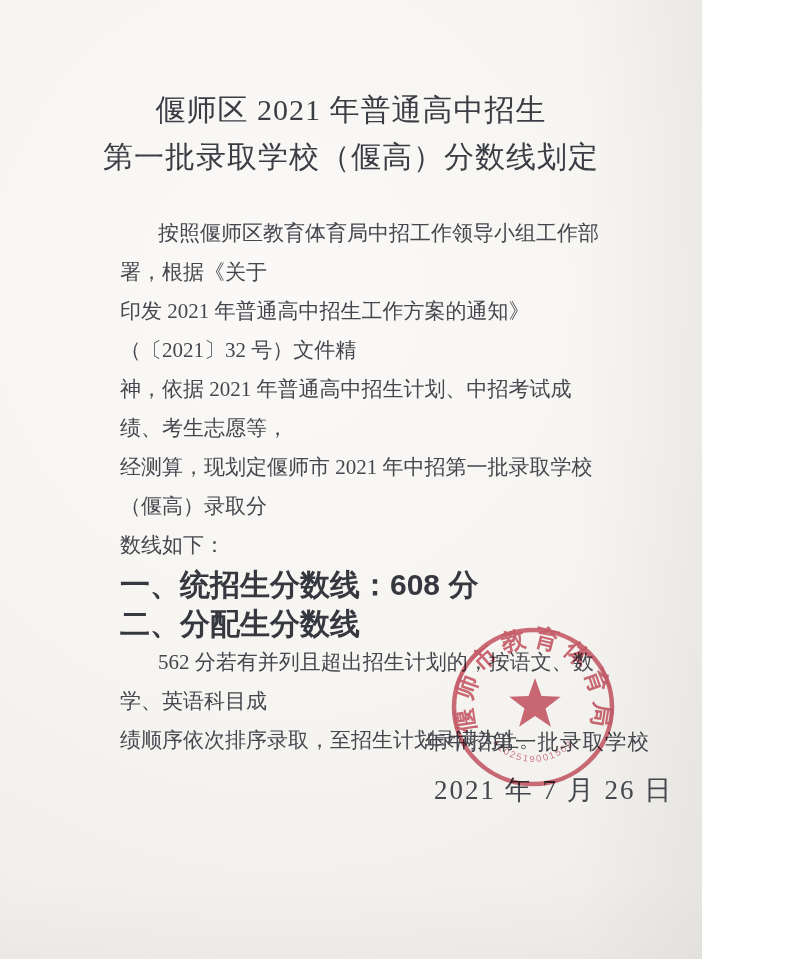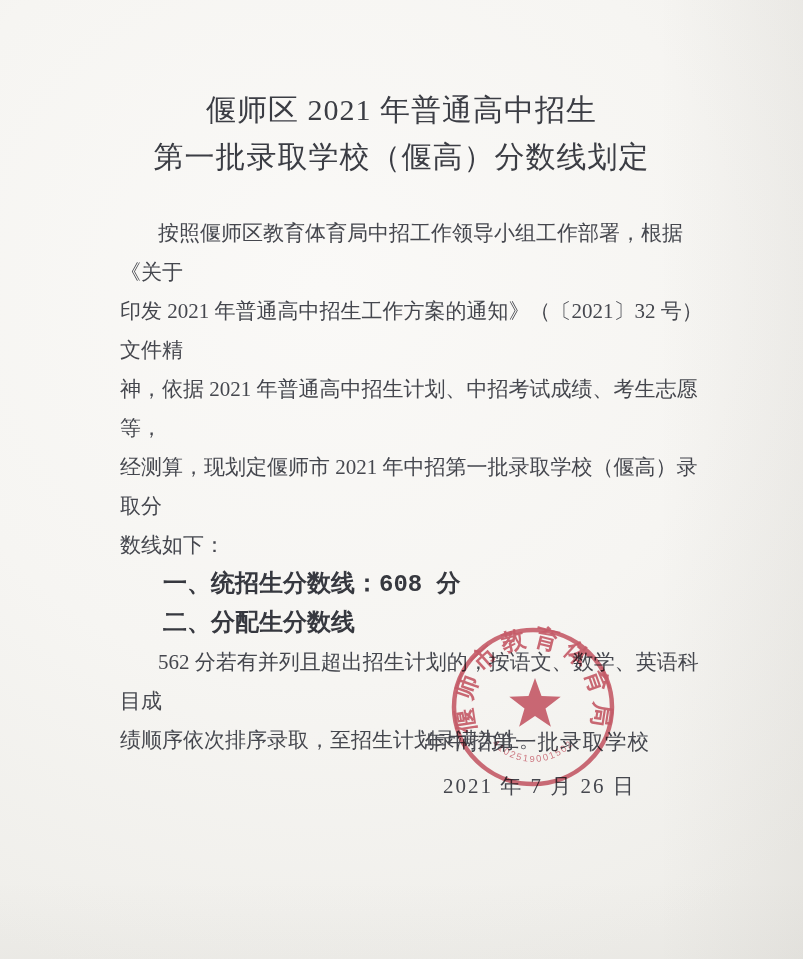--- a/index.html
+++ b/index.html
@@ -4,21 +4,21 @@
 <style>
   :root {
     --paper: #f6f5f2;
     --ink: #45474e;
     --seal-color: #c6495a;
   }
   * { margin: 0; padding: 0; box-sizing: border-box; }
   html, body { background: #ffffff; }
   .page {
     position: relative;
-    width: 803px;
+    width: 702px;
     height: 959px;
     overflow: hidden;
     color: var(--ink);
     font-family: "Liberation Serif", serif;
     background:
       linear-gradient(90deg, rgba(0,0,0,0) 82%, rgba(118,112,104,0.07) 100%),
       linear-gradient(0deg, rgba(118,112,104,0.04) 0%, rgba(0,0,0,0) 8%),
       radial-gradient(95% 75% at 40% 30%, #faf9f7 0%, var(--paper) 55%, #efeeea 100%);
   }
   .title {
@@ -35,40 +35,39 @@
     margin: 34px 91px 0 120px;
     font-size: 21px;
     line-height: 39px;
     text-align: left;
   }
   .para {
     white-space: pre-line;   
     text-indent: 38px;
   }
   .heading {
-    margin-left: 43px;
-    font-family: Liberation Mono, monospace;
+    font-family: Liberation Sans, sans-serif;
     font-weight: 700;
-    font-size: 24px;
+    font-size: 30px;
     line-height: 39px;
     color: #36383f;
   }
   .signature {
     position: absolute;
     left: 425px;
     top: 727px;
     font-size: 21.5px;
     letter-spacing: 1px;
     z-index: 1;
   }
   .date {
     position: absolute;
-    left: 443px;
+    left: 434px;
     top: 772px;
-    font-size: 21px;
+    font-size: 27px;
     letter-spacing: 2px;
     z-index: 1;
   }
   .seal {
     position: absolute;
     left: 447px;
     top: 624px;
     width: 172px;
     height: 168px;
     mix-blend-mode: multiply;

